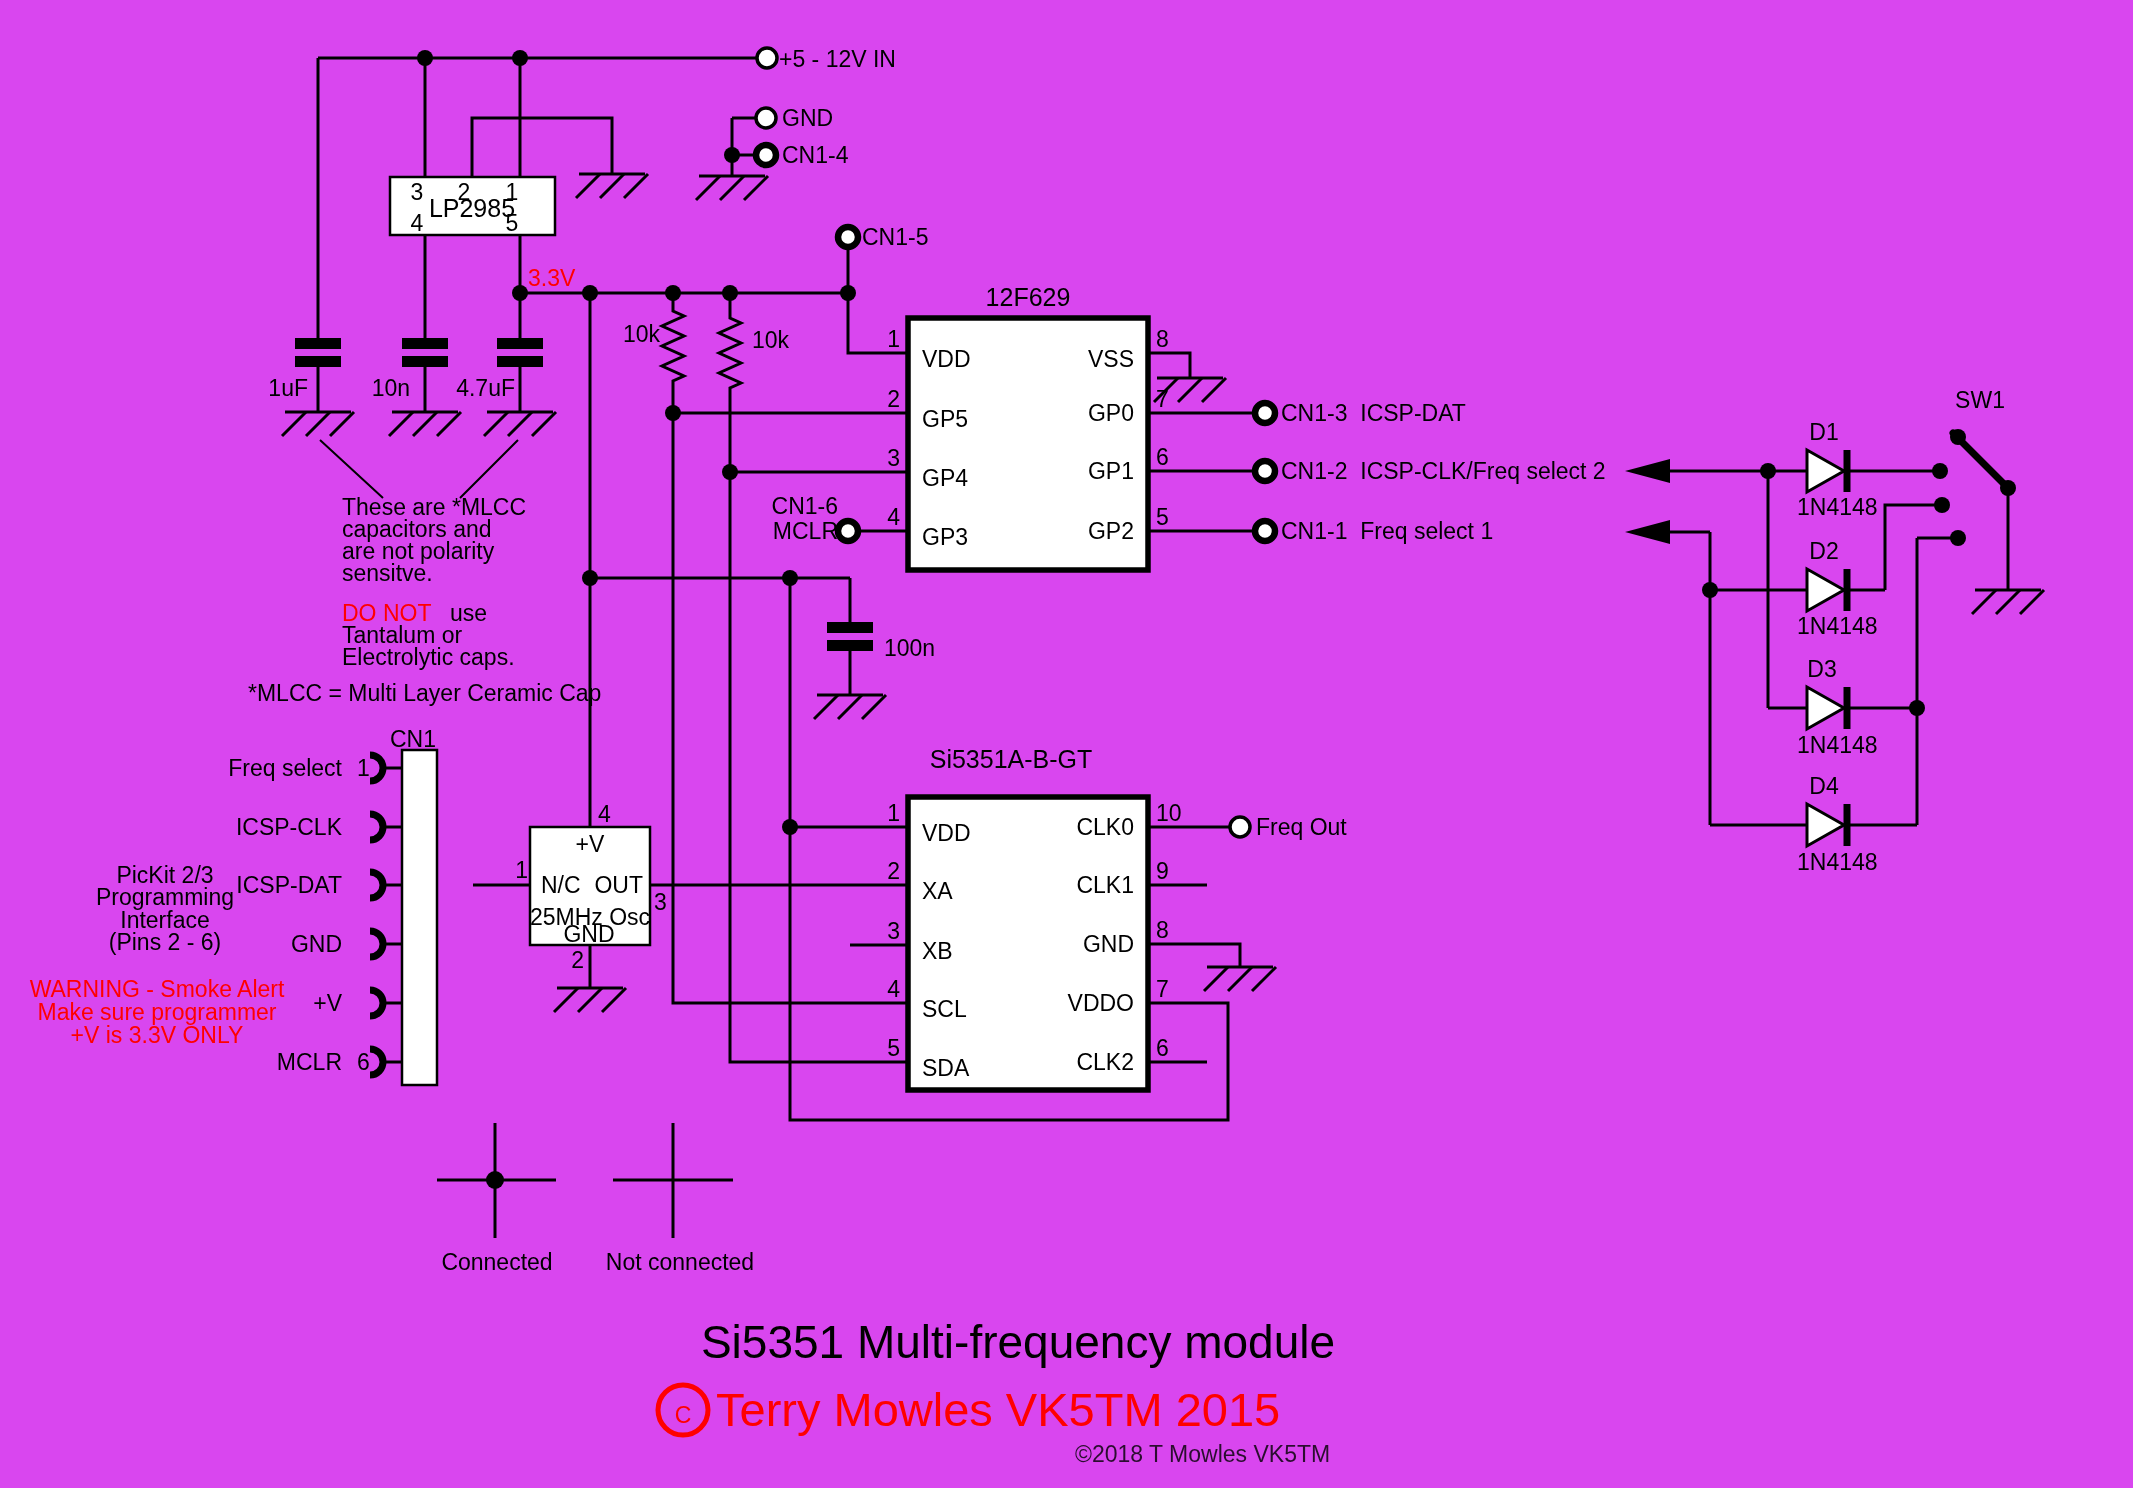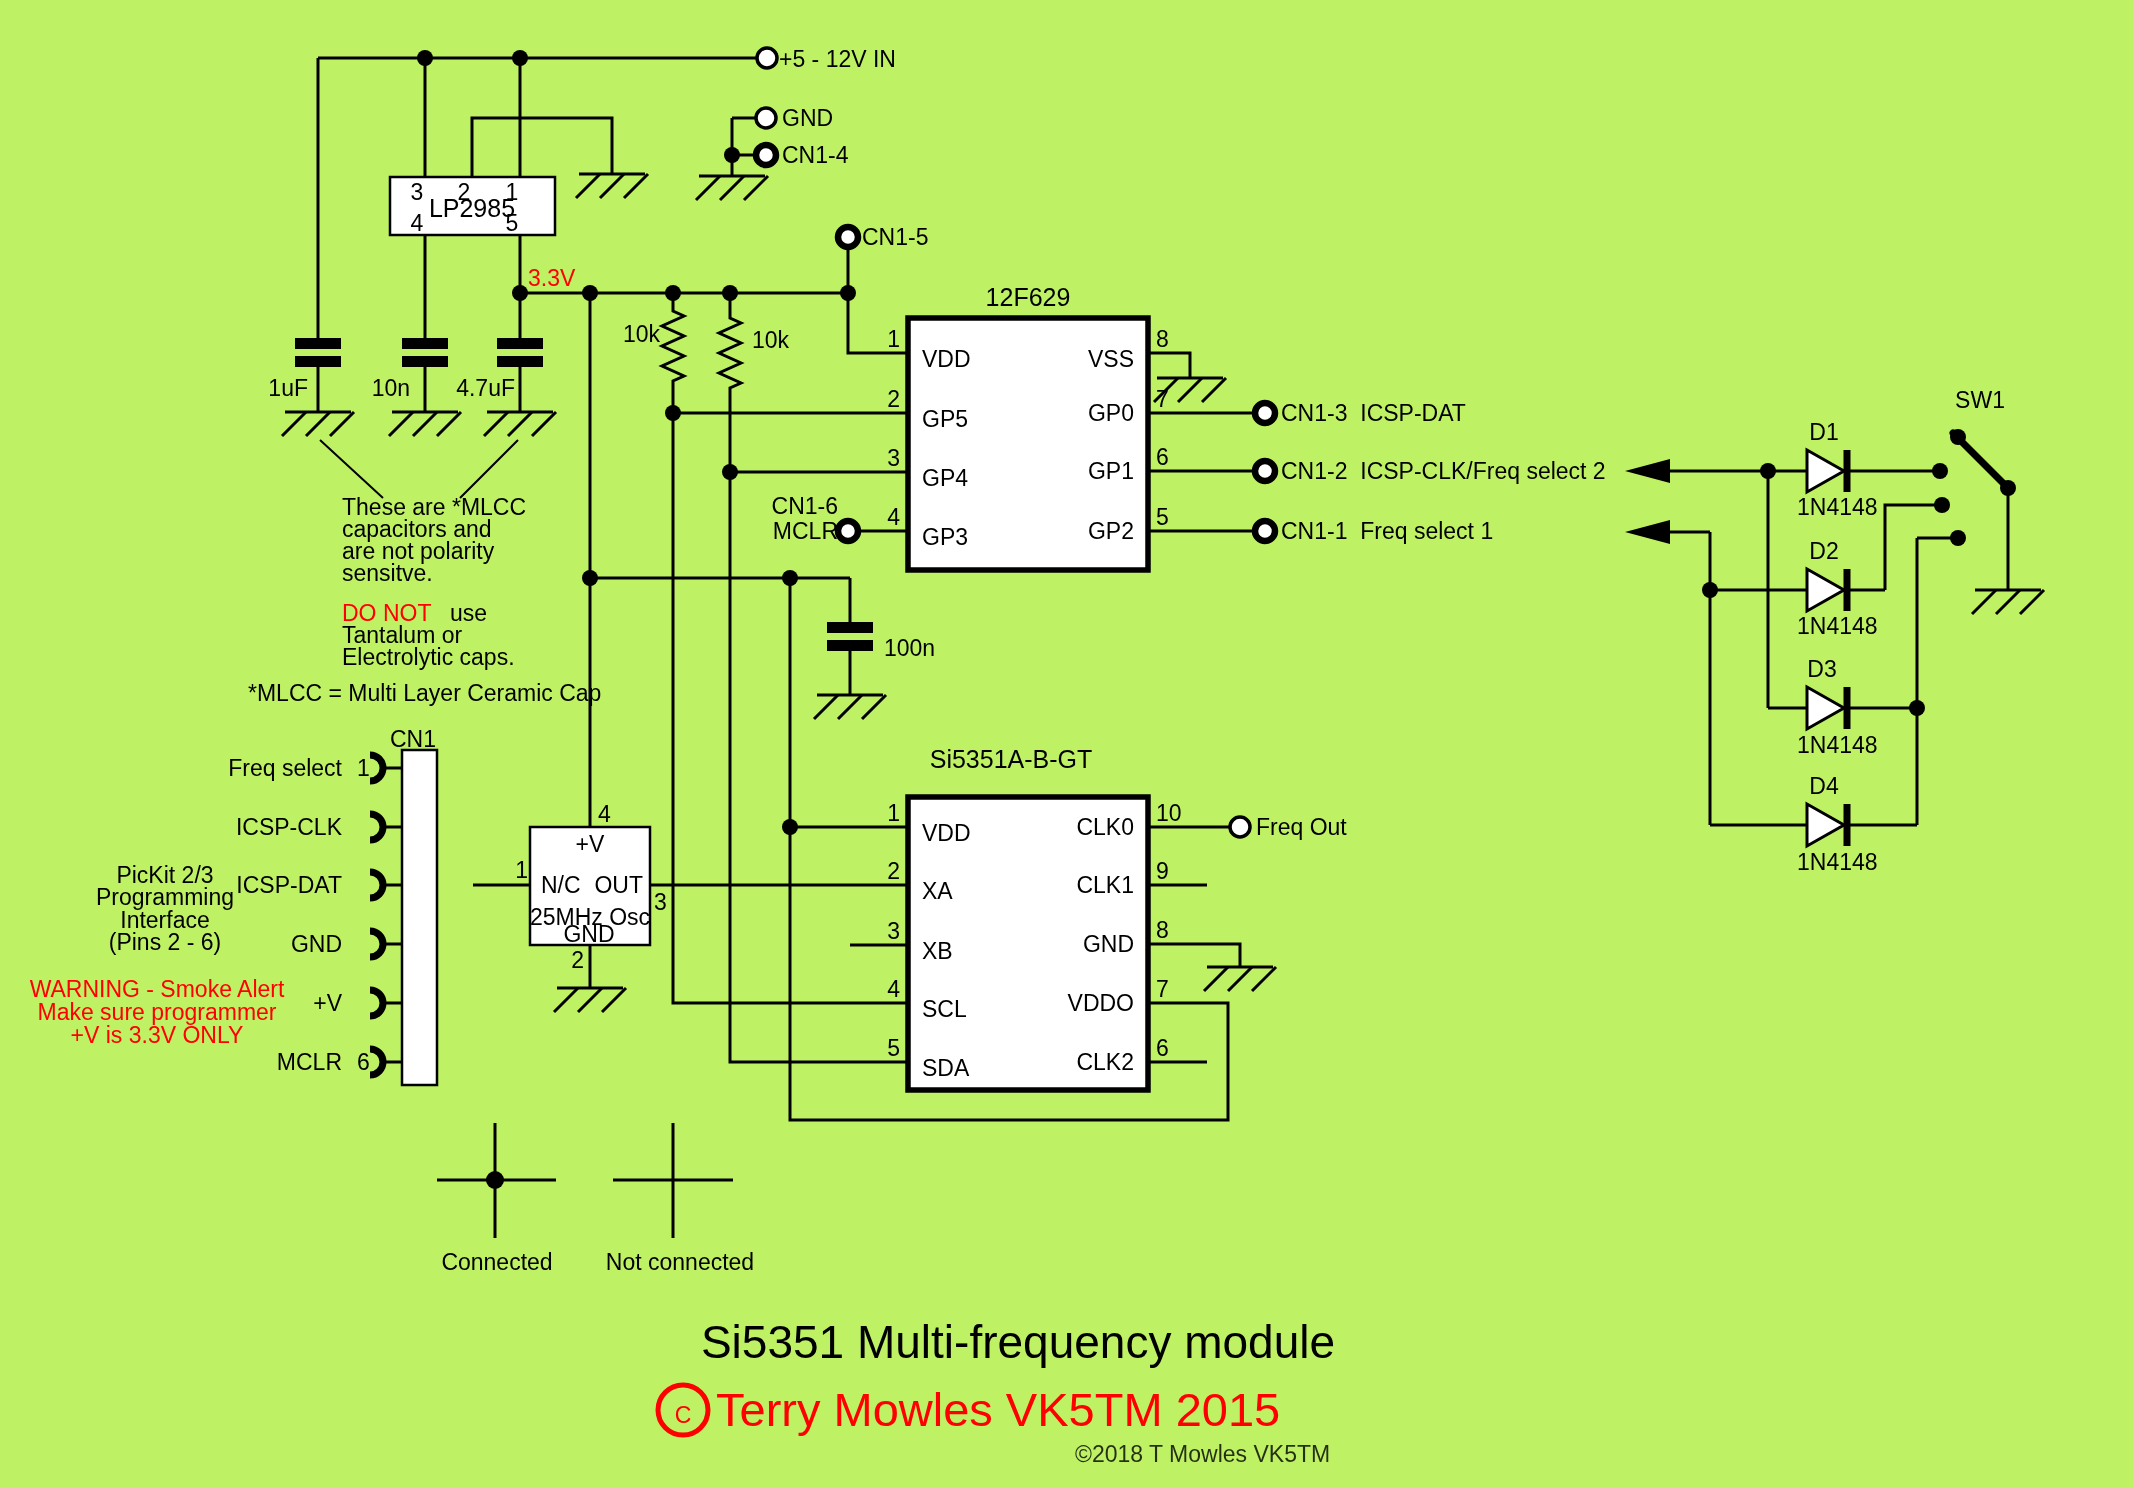--- a/index.html
+++ b/index.html
@@ -1,16 +1,16 @@
 <!DOCTYPE html>
 <html><head>
 <meta charset="utf-8">
 <style>
   html,body{margin:0;padding:0;background:#ffffff;}
-  .canvas{position:relative;width:2133px;height:1488px;background:#bef264;overflow:hidden;}
+  .canvas{position:relative;width:2133px;height:1488px;background:#d946ef;overflow:hidden;}
   svg{position:absolute;left:0;top:0;}
   svg text{font-family:"Liberation Sans","DejaVu Sans",sans-serif;font-size:23px;fill:#000;}
   .wire{stroke:#000;stroke-width:3;fill:none;}
   .wire-thin{stroke:#000;stroke-width:2;fill:none;}
   .boxthin{stroke:#000;stroke-width:2.5;fill:#fff;}
   .icbox{stroke:#000;stroke-width:5.5;fill:#fff;}
   .dot{fill:#000;stroke:none;}
   .term-open{fill:#fff;stroke:#000;stroke-width:3.5;}
   .term-bold{fill:#fff;stroke:#000;stroke-width:6.5;}
   .red{fill:#ff0000;}

